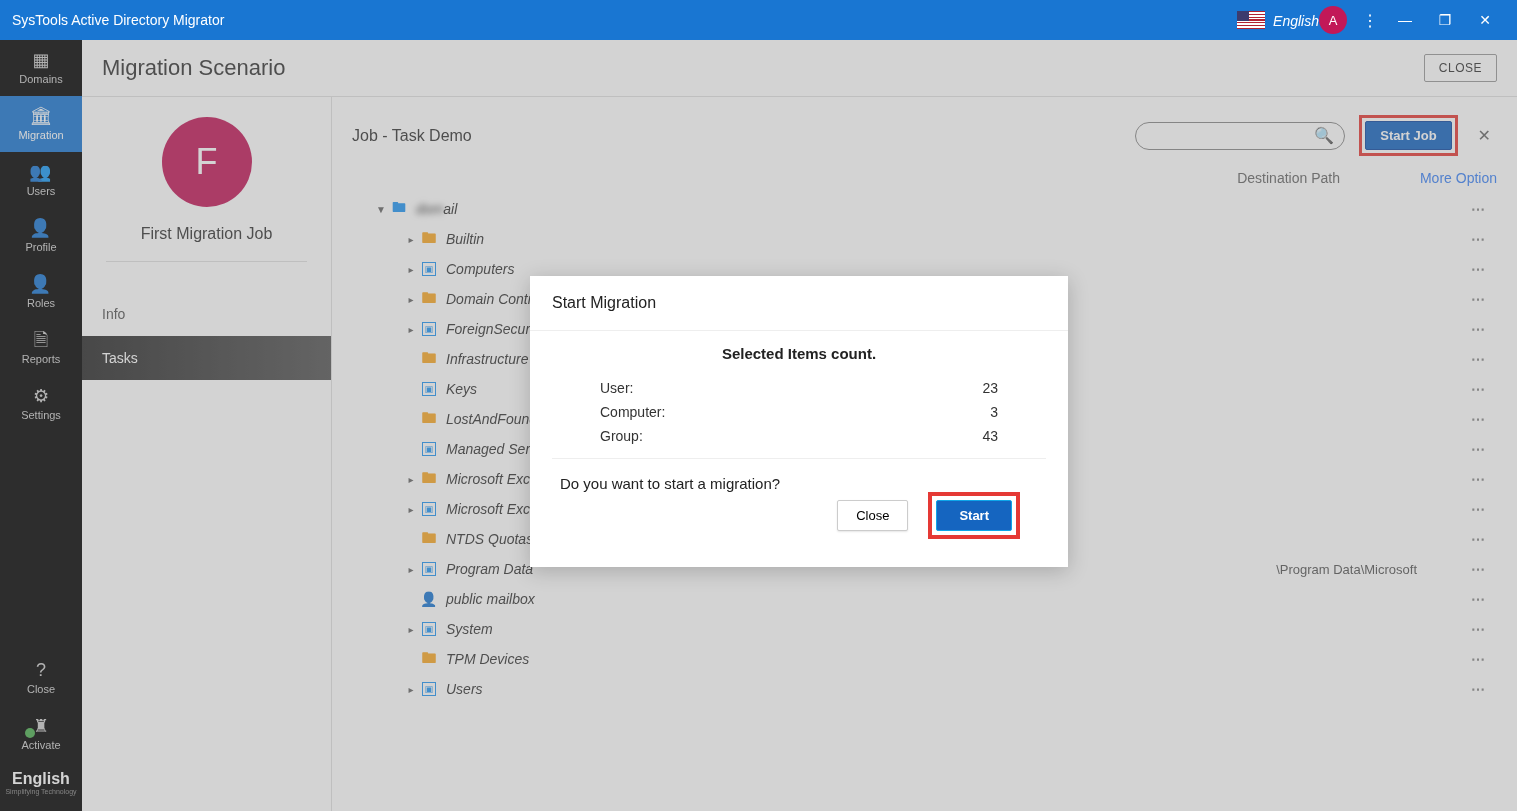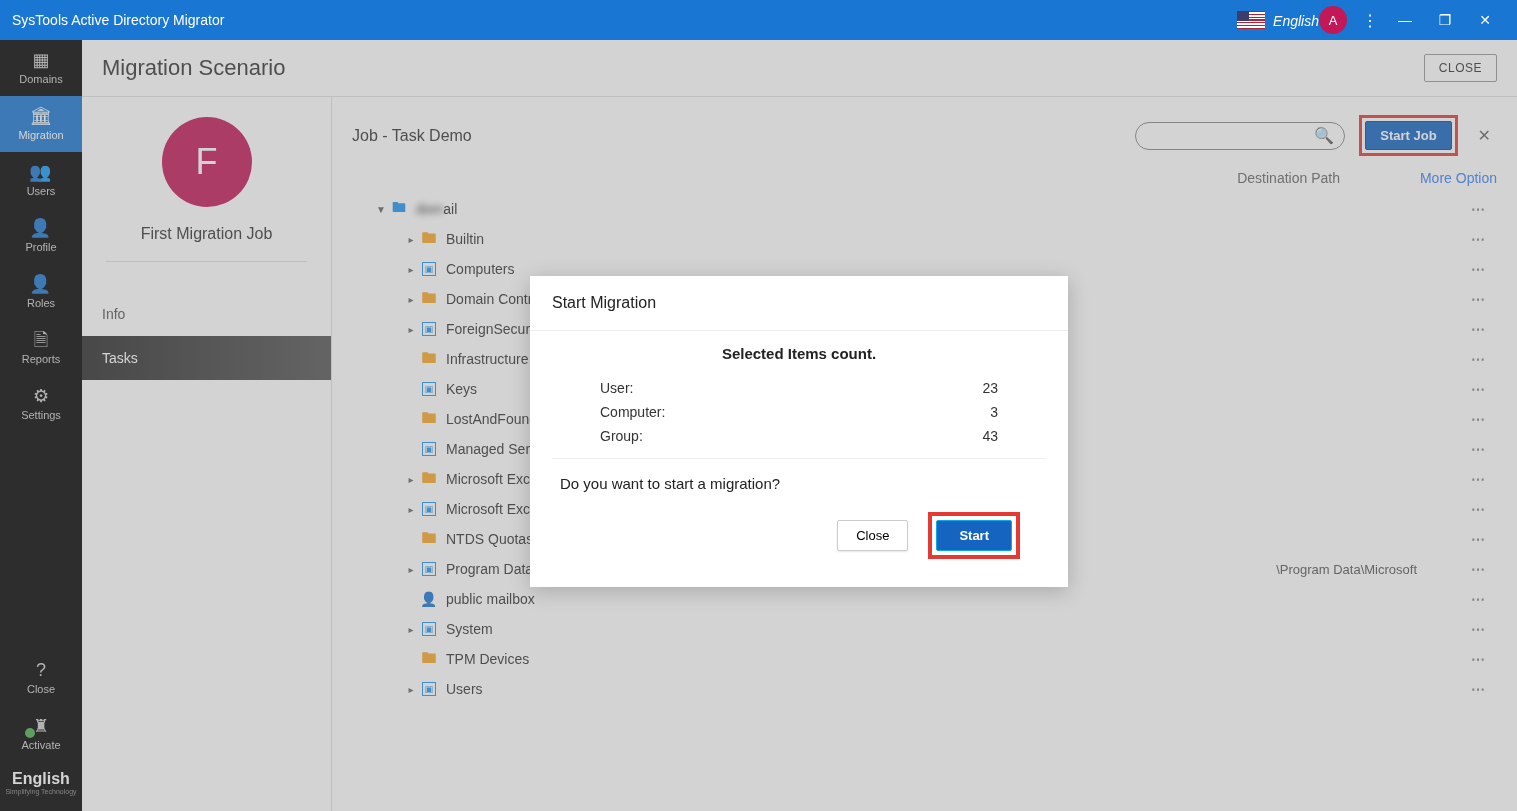--- a/index.html
+++ b/index.html
@@ -58,37 +58,37 @@
 .cols-row .spacer2 { flex:1; }
 .cols-row .dest { margin-right: 80px; }
 
 .tree { font-size: 14px; color:#333; }
 .tree-row { display:flex; align-items:center; height: 30px; position:relative; }
 .tree-row .caret { width: 18px; text-align:center; color:#666; font-size:10px; cursor:pointer; }
 .tree-row .icon-f { width:18px; height:18px; display:inline-flex; align-items:center; justify-content:center; margin-right:8px; }
 .folder-icon { color:#f9a825; font-size:15px;}
 .ou-icon { color:#2196f3; font-size:13px; border:1px solid #2196f3; width:14px; height:14px; display:inline-flex; align-items:center; justify-content:center; font-size:9px;}
 .person-icon { color:#2196f3; font-size:14px; }
-.tree-row .label { flex:1; }
+.tree-row .label { flex:1;font-style:italic; }
 .tree-row .more { color:#888; cursor:pointer; padding:0 10px; letter-spacing: 2px; font-weight:bold;}
 .tree-row.level-0 { padding-left: 20px; }
 .tree-row.level-1 { padding-left: 50px; }
 .tree-row .dest-path { position:absolute; right: 80px; color:#555; font-size:13px; }
 .blurred { filter: blur(3px); }
 
 
 .overlay { position:absolute; inset: 40px 0 0 0; left:0; top:40px; right:0; bottom:0; background: rgba(128,128,128,0.35); }
 .dialog { position:absolute; left: 530px; top: 276px; width: 538px; background:#fff; box-shadow: 0 4px 20px rgba(0,0,0,0.2); }
 .dialog-title { padding: 18px 22px; font-size: 16px; color:#222; border-bottom: 1px solid #eee;}
 .dialog-body { padding: 14px 30px 10px; }
 .dialog-body .counts-title { text-align:center; font-weight:bold; font-size:15px; color:#222; margin-bottom: 14px; }
 .count-row { display:flex; padding: 4px 40px; font-size:14px; color:#333; }
 .count-row .k { flex:1; }
 .dialog-body hr { border:none; border-top:1px solid #eee; margin: 10px -8px 16px;}
-.confirm-q { font-size:15px; color:#222; margin-bottom: 20px; }
+.confirm-q { font-size:15px; color:#222; }
 .dialog-footer { display:flex; justify-content:flex-end; gap: 20px; padding: 0 18px 18px; align-items:center;}
 .btn-close { background:#fff; border:1px solid #ccc; padding:7px 18px; font-size:13px; cursor:pointer; border-radius:2px; box-shadow: 0 1px 2px rgba(0,0,0,0.1); }
 .btn-start { background:#1565c0; color:#fff; border:1px solid #0ea5e9; padding:7px 22px; font-size:13px; font-weight:bold; cursor:pointer; border-radius:2px; }
 .btn-start-wrap { border:4px solid #e53935; padding:4px; }
 
 </style>
 </head>
 <body>
 
 <div class="titlebar">

